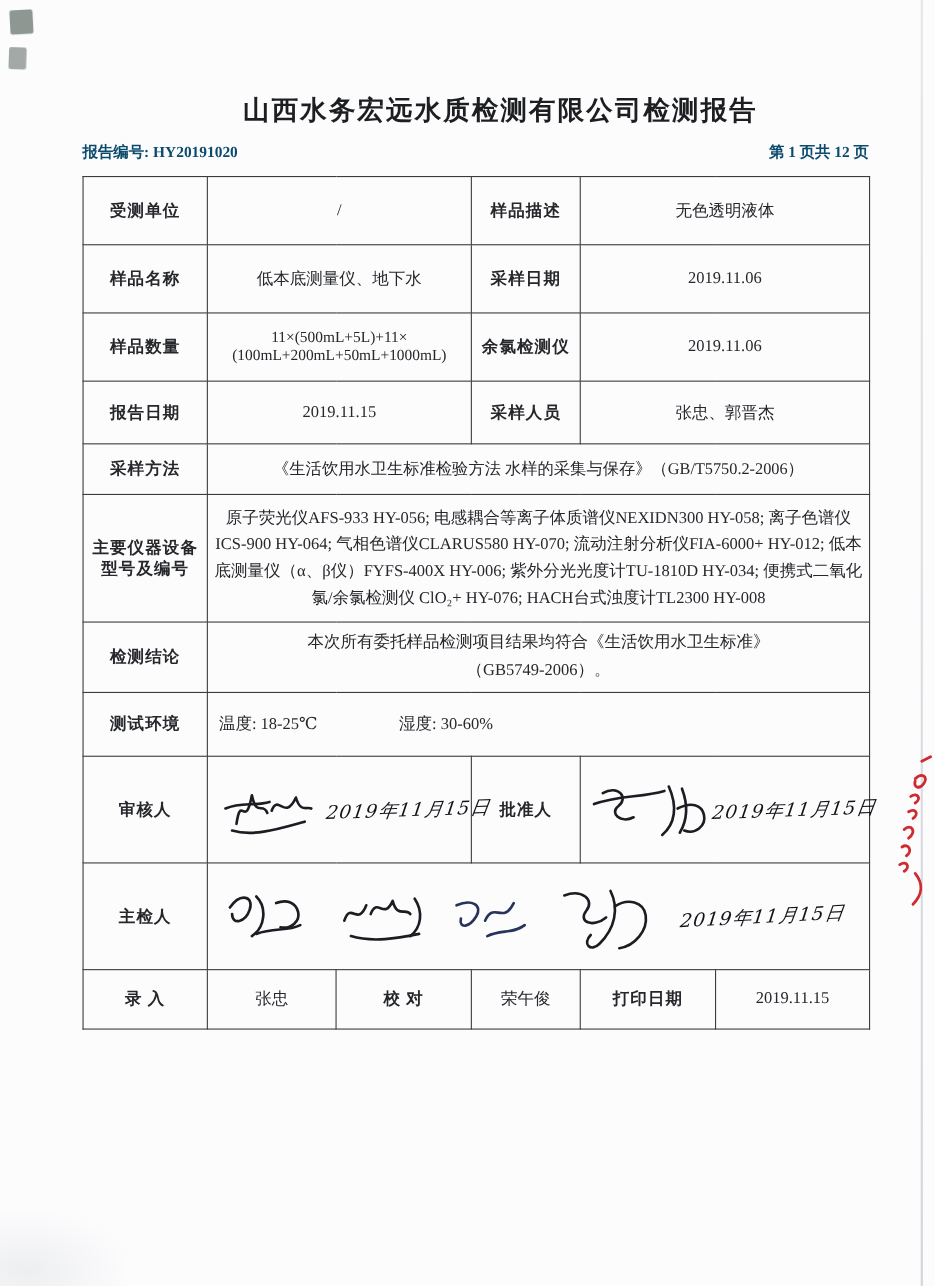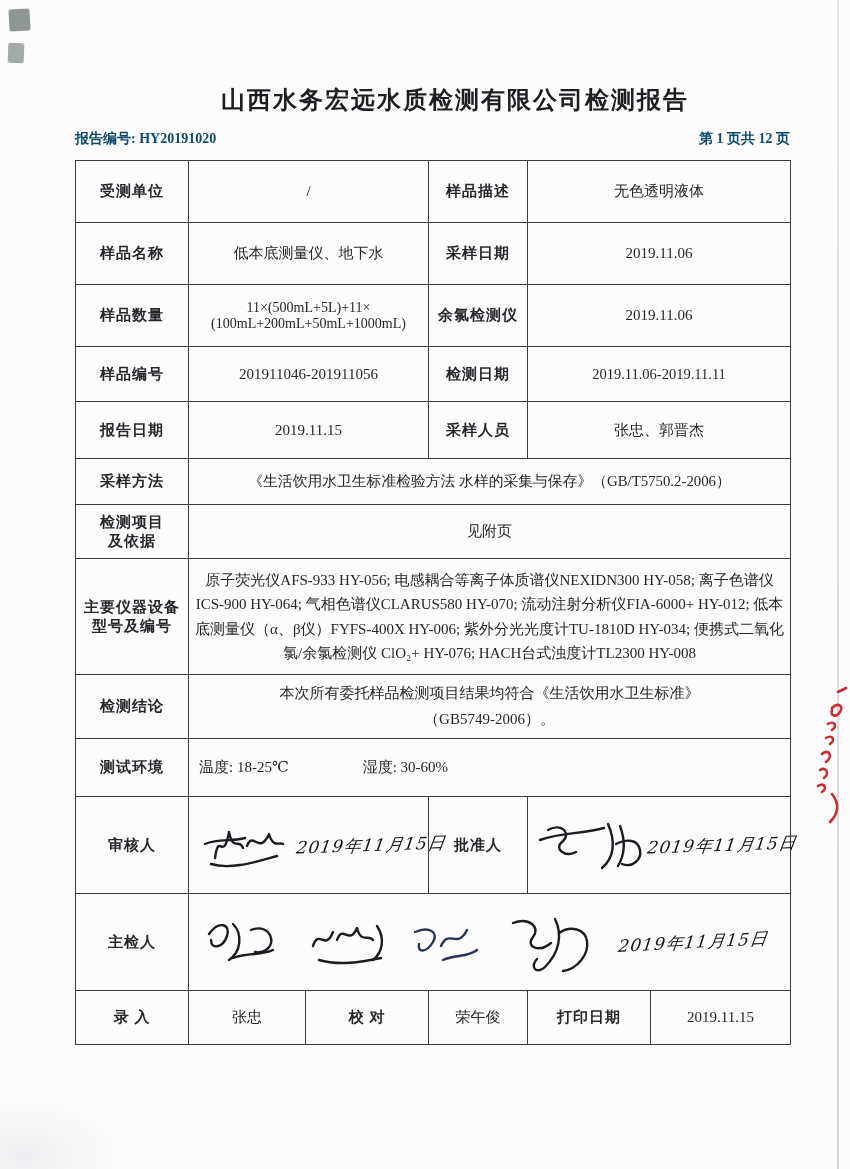--- a/index.html
+++ b/index.html
@@ -100,43 +100,32 @@
       <td class="lbl">采样日期</td>
       <td colspan="2">2019.11.06</td>
     </tr>
     <tr style="height:62px">
       <td class="lbl">样品数量</td>
       <td colspan="2" style="font-size:14px">11×(500mL+5L)+11×
 (100mL+200mL+50mL+1000mL)</td>
       <td class="lbl">余氯检测仪</td>
       <td colspan="2">2019.11.06</td>
     </tr>
-    <tr style="height:55px">
-      <td class="lbl">样品编号</td>
-      <td colspan="2">201911046-201911056</td>
-      <td class="lbl">检测日期</td>
-      <td colspan="2" style="font-size:14.5px">2019.11.06-2019.11.11</td>
-    </tr>
     <tr style="height:57px">
       <td class="lbl">报告日期</td>
       <td colspan="2">2019.11.15</td>
       <td class="lbl">采样人员</td>
       <td colspan="2">张忠、郭晋杰</td>
     </tr>
 
     <tr style="height:46px">
       <td class="lbl">采样方法</td>
       <td colspan="5" style="font-size:14.8px">《生活饮用水卫生标准检验方法 水样的采集与保存》（GB/T5750.2-2006）</td>
     </tr>
 
-    <tr style="height:54px">
-      <td class="lbl">检测项目
-及依据</td>
-      <td colspan="5">见附页</td>
-    </tr>
 
     <tr style="height:116px">
       <td class="lbl">主要仪器设备
 型号及编号</td>
       <td colspan="5" class="instruments">原子荧光仪AFS-933  HY-056; 电感耦合等离子体质谱仪NEXIDN300  HY-058; 离子色谱仪ICS-900  HY-064; 气相色谱仪CLARUS580  HY-070; 流动注射分析仪FIA-6000+  HY-012; 低本底测量仪（α、β仪）FYFS-400X  HY-006; 紫外分光光度计TU-1810D  HY-034; 便携式二氧化氯/余氯检测仪 ClO₂+  HY-076; HACH台式浊度计TL2300  HY-008</td>
     </tr>
 
     <tr style="height:64px">
       <td class="lbl">检测结论</td>
       <td colspan="5" class="conclusion">本次所有委托样品检测项目结果均符合《生活饮用水卫生标准》

